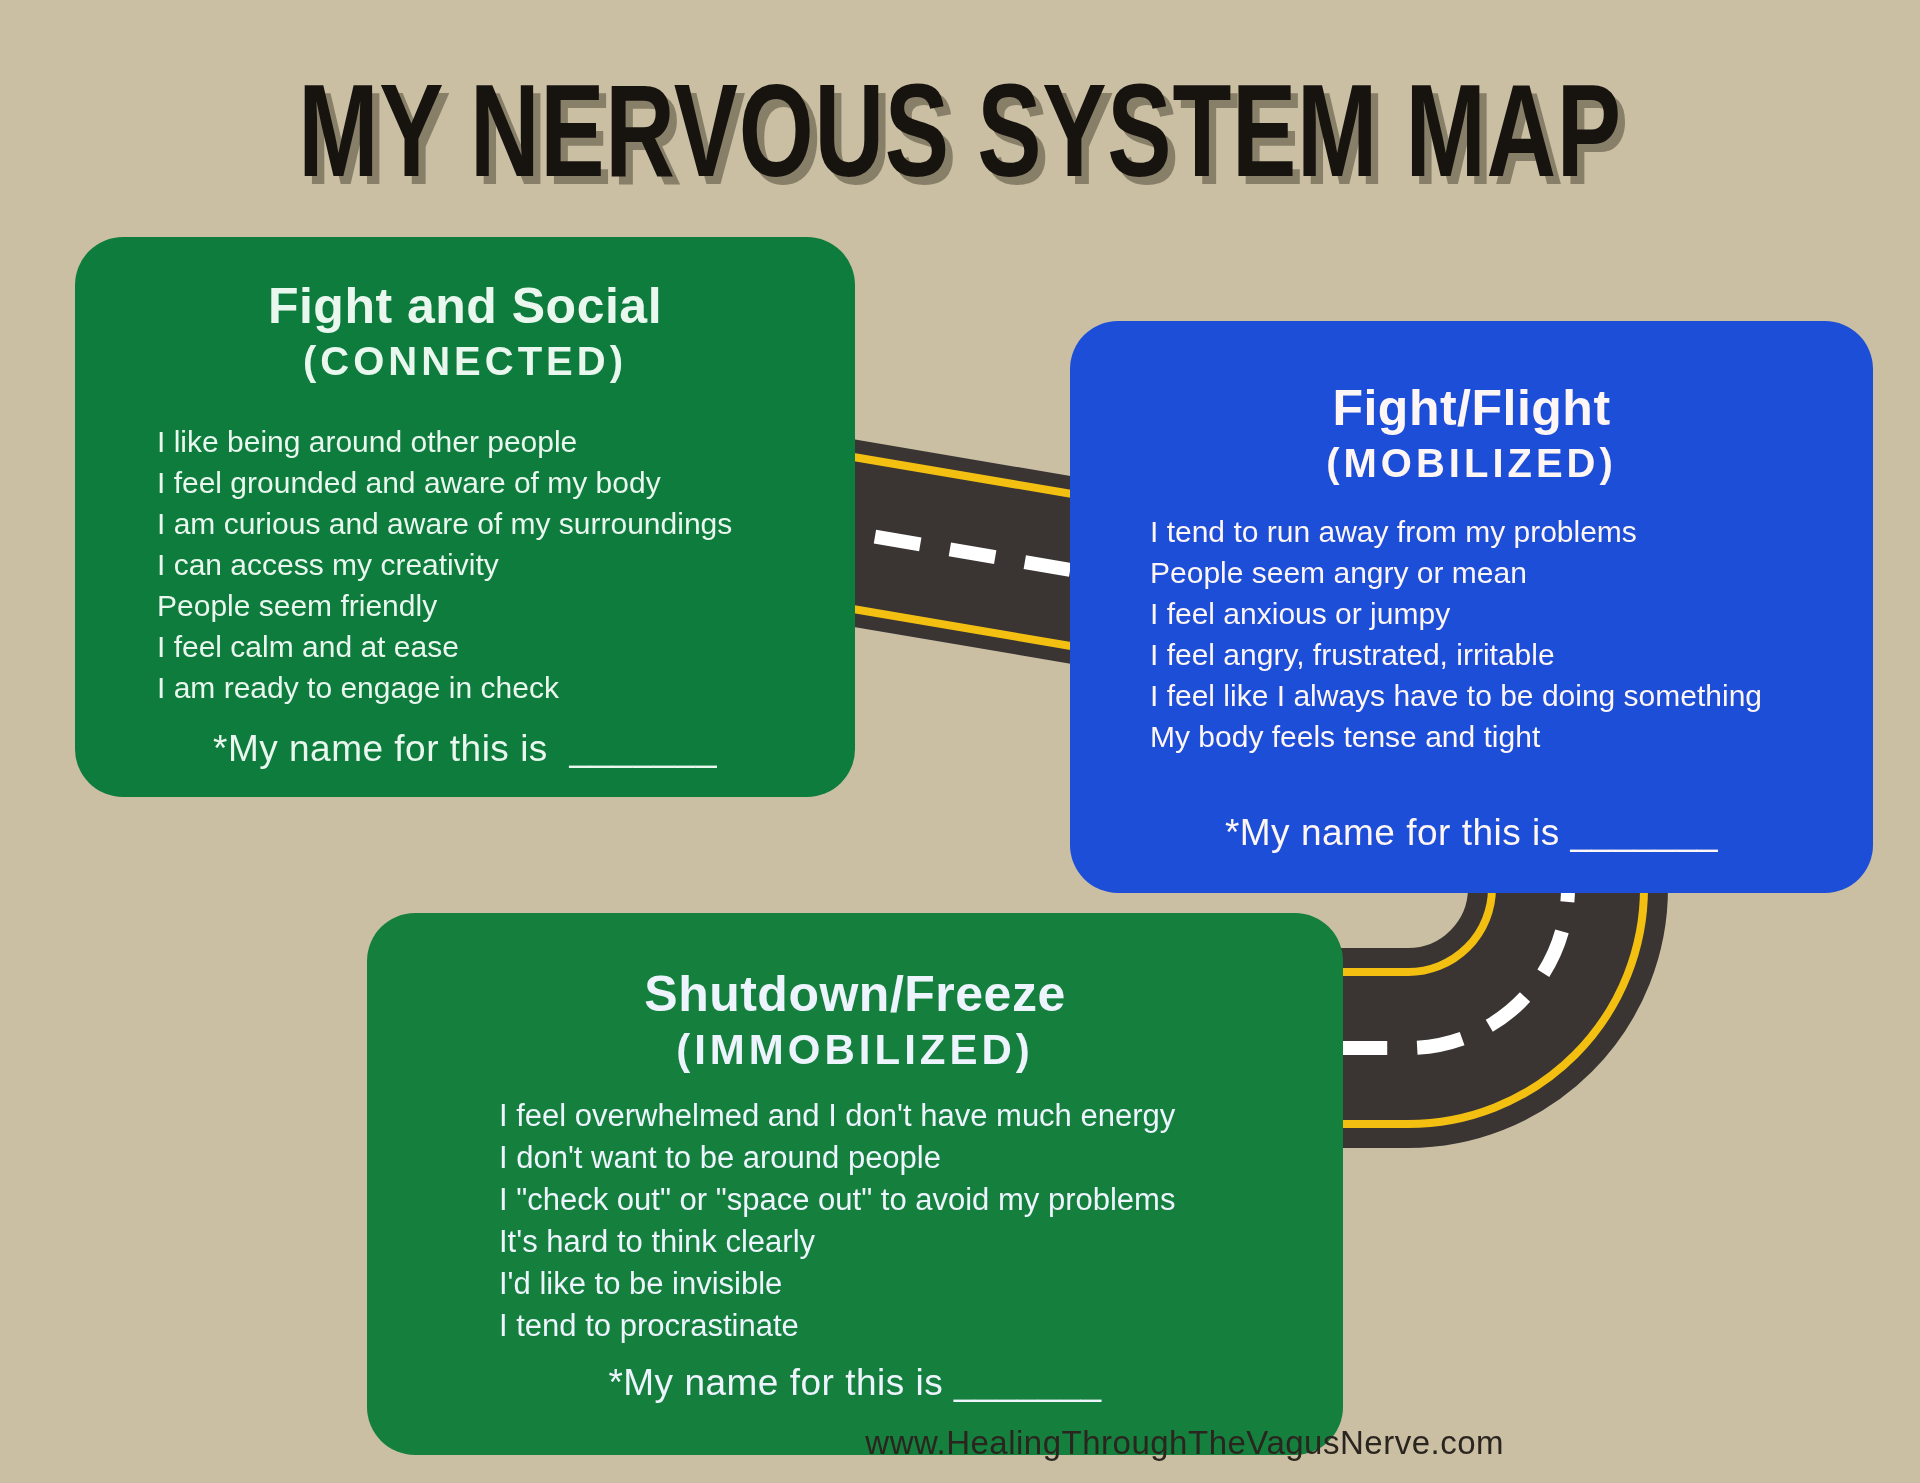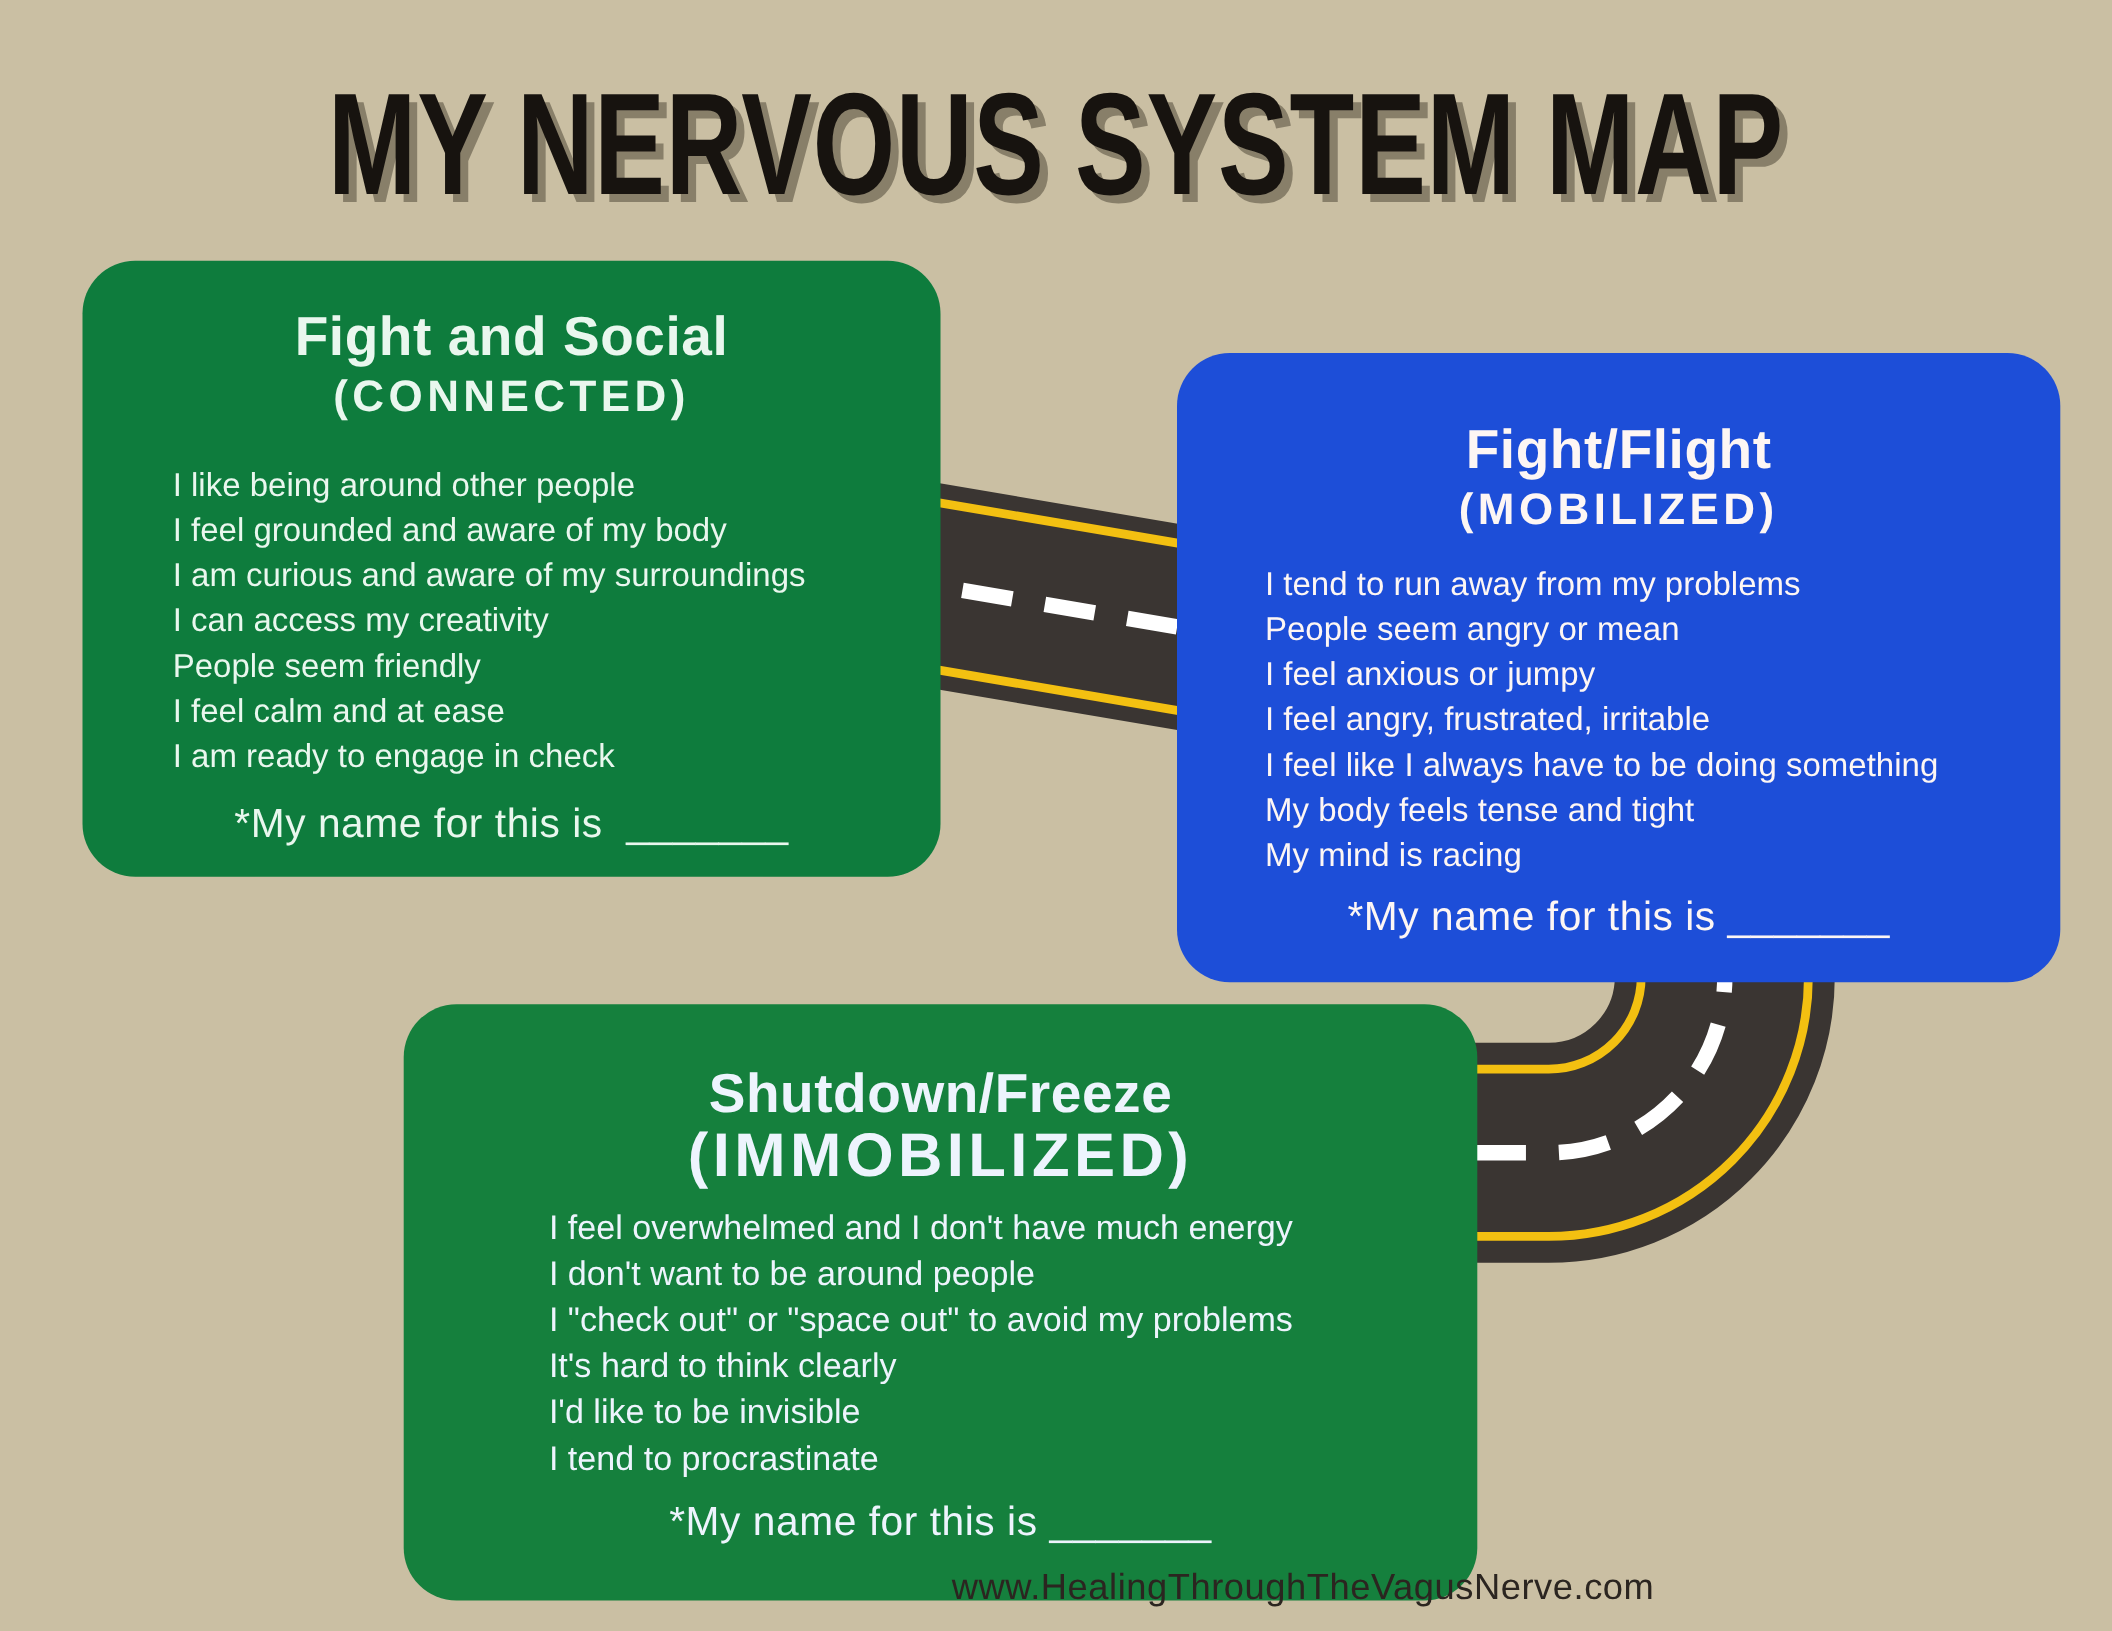--- a/index.html
+++ b/index.html
@@ -26,21 +26,21 @@
   .box{
     position:absolute;z-index:1;border-radius:48px;
     box-sizing:border-box;text-align:center;
   }
   .box-green{left:75px;top:237px;width:780px;height:560px;background:#0e7c3d;color:#e9f7ee;padding-top:40px;}
   .box-red{left:1070px;top:321px;width:803px;height:572px;background:#1d4ed8;color:#fdf6f4;padding-top:58px;}
   .box-blue{left:367px;top:913px;width:976px;height:542px;background:#15803d;color:#edf4fd;padding-top:52px;}
 
   .box-title{font-size:50px;font-weight:600;line-height:58px;letter-spacing:0.5px;}
   .box-subtitle{font-size:40px;font-weight:700;line-height:48px;letter-spacing:4px;margin-top:2px;}
-  .box-blue .box-subtitle{font-size:56px;line-height:50px;}
+  .box-blue .box-subtitle{font-size:42px;line-height:50px;}
 
   .items{text-align:left;}
   .box-green .items{margin-top:36px;padding-left:82px;font-size:30px;line-height:41px;}
   .box-red .items{margin-top:24px;padding-left:80px;font-size:30px;line-height:41px;}
   .box-blue .items{margin-top:20px;padding-left:132px;font-size:31px;line-height:42px;}
   .item{white-space:nowrap;}
 
   .name-line{
     position:absolute;left:0;width:100%;text-align:center;
     font-size:37px;line-height:48px;white-space:pre;letter-spacing:0.5px;
@@ -96,21 +96,20 @@
   <section class="box box-red">
     <div class="box-title">Fight/Flight</div>
     <div class="box-subtitle">(MOBILIZED)</div>
     <div class="items">
       <div class="item">I tend to run away from my problems</div>
       <div class="item">People seem angry or mean</div>
       <div class="item">I feel anxious or jumpy</div>
       <div class="item">I feel angry, frustrated, irritable</div>
       <div class="item">I feel like I always have to be doing something</div>
       <div class="item">My body feels tense and tight</div>
-      <div class="item">My mind is racing</div>
     </div>
     <div class="name-line">*My name for this is _______</div>
   </section>
 
   <section class="box box-blue">
     <div class="box-title">Shutdown/Freeze</div>
     <div class="box-subtitle">(IMMOBILIZED)</div>
     <div class="items">
       <div class="item">I feel overwhelmed and I don't have much energy</div>
       <div class="item">I don't want to be around people</div>

